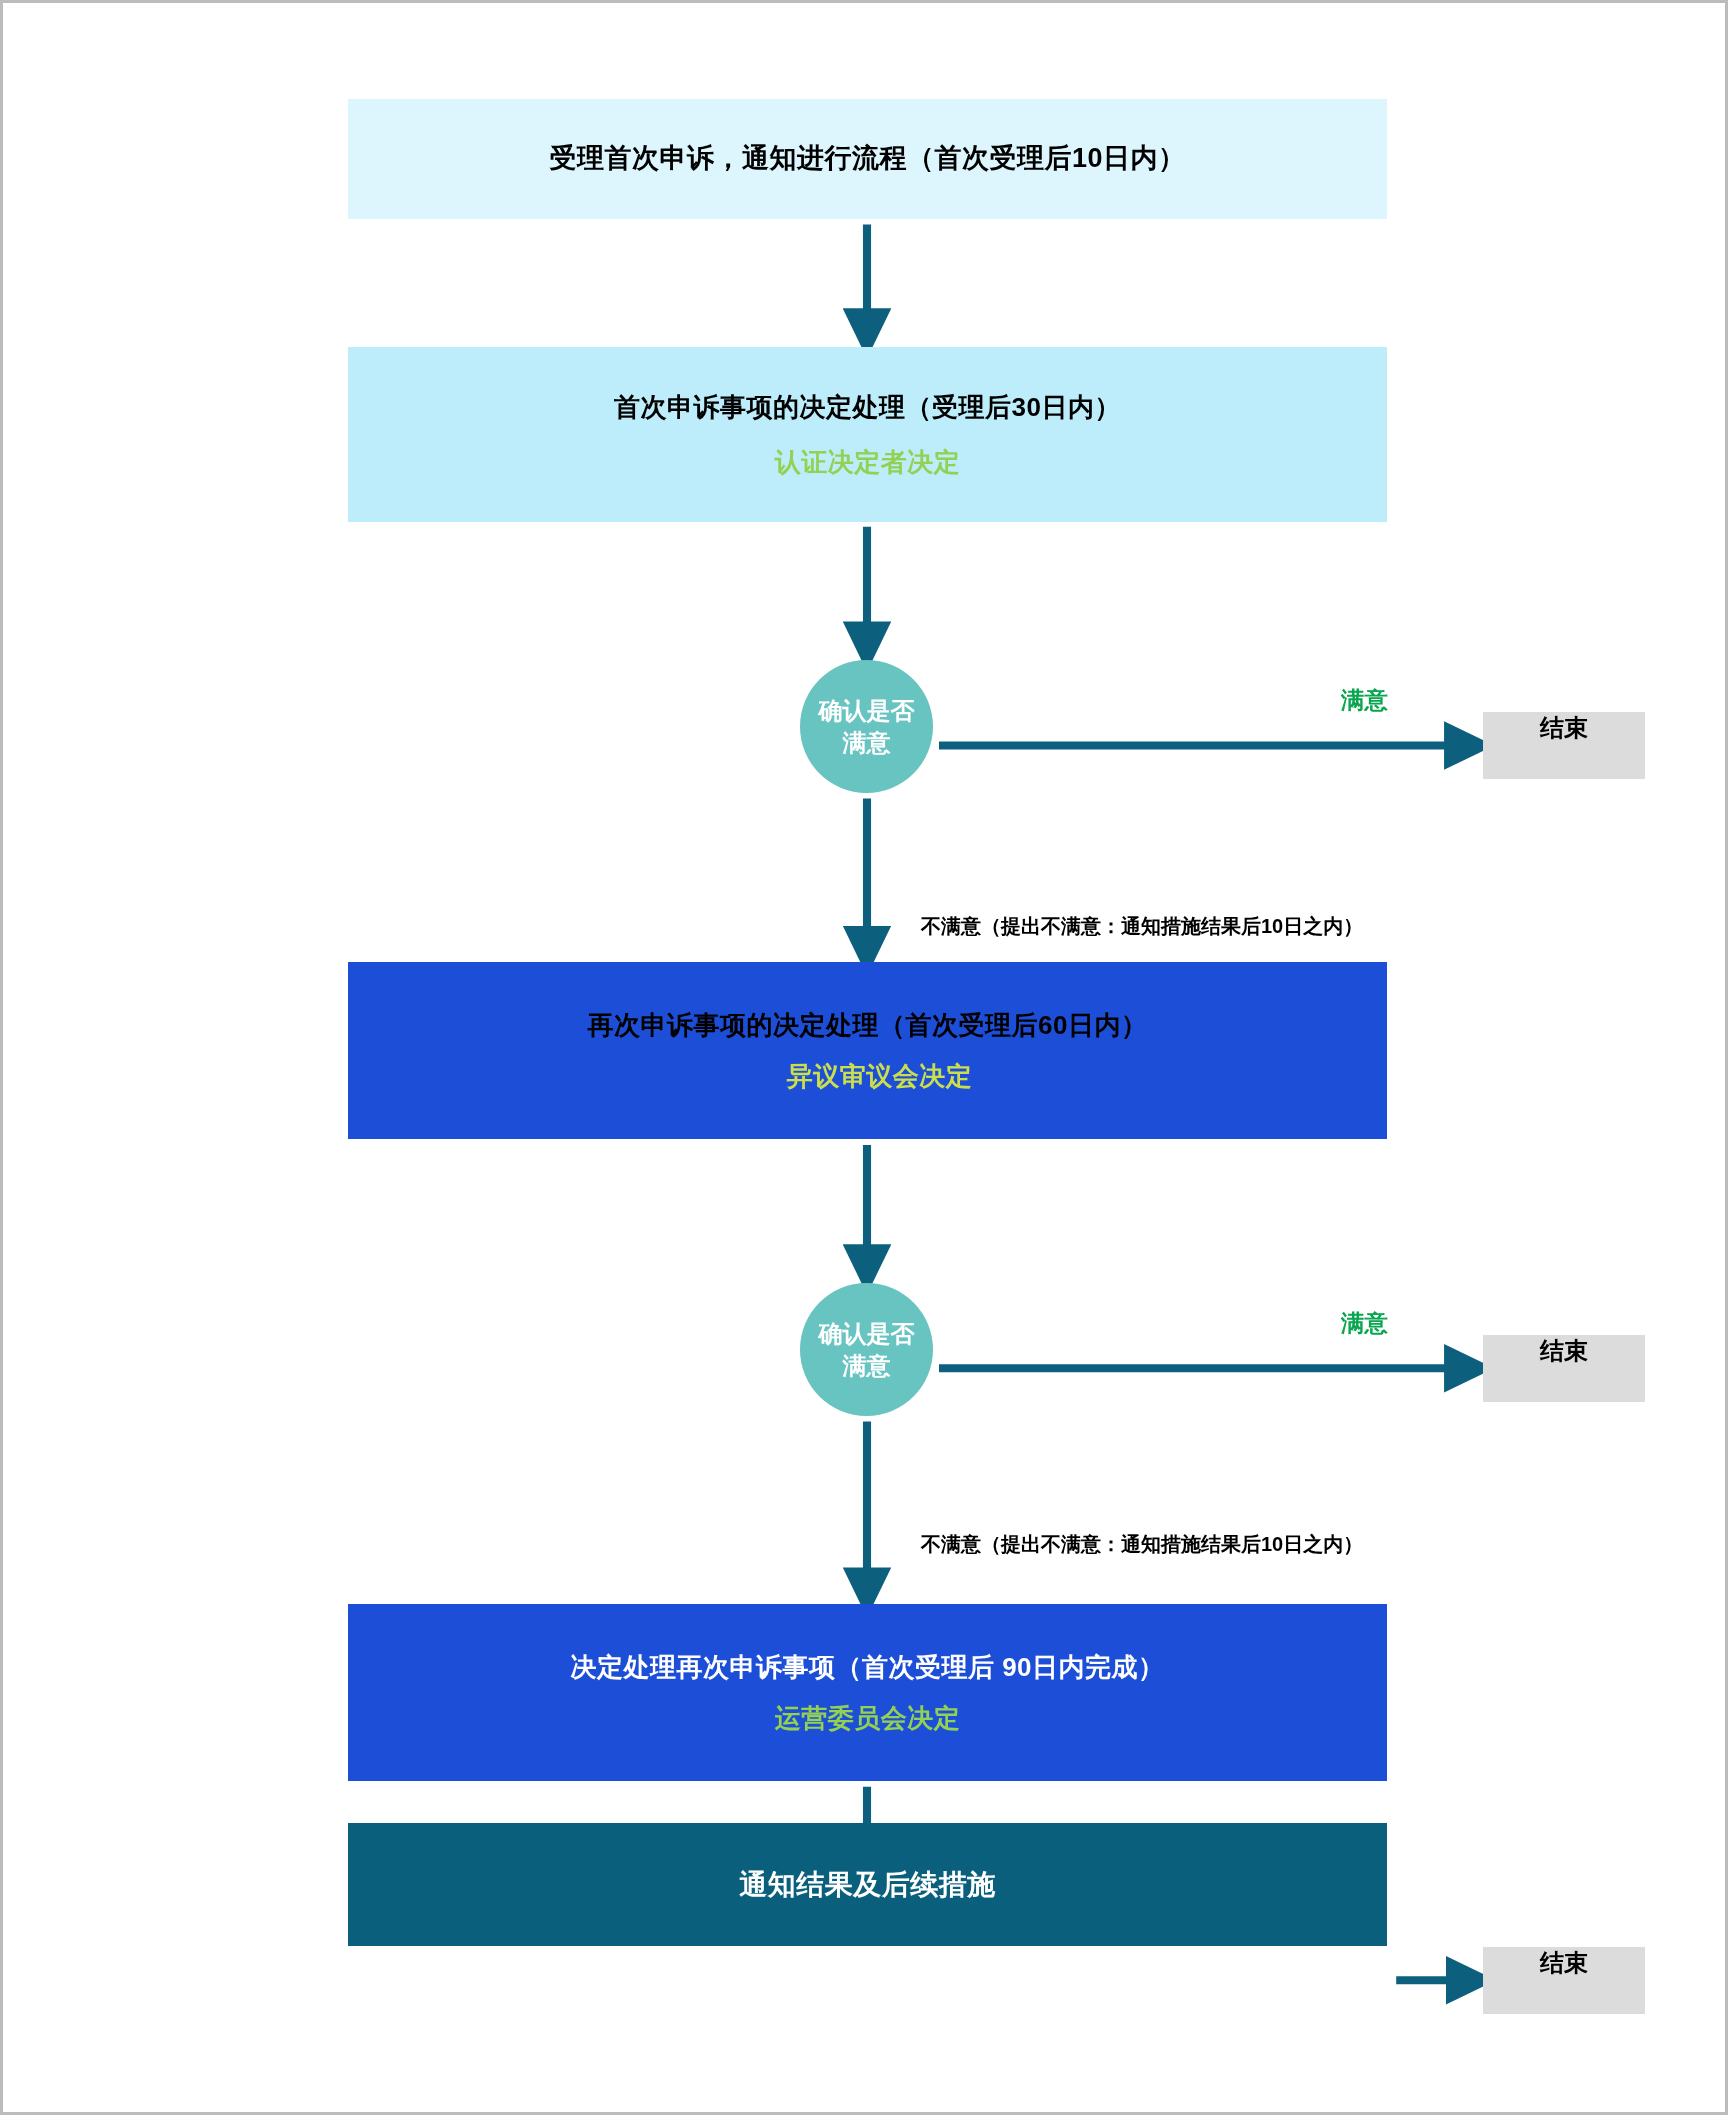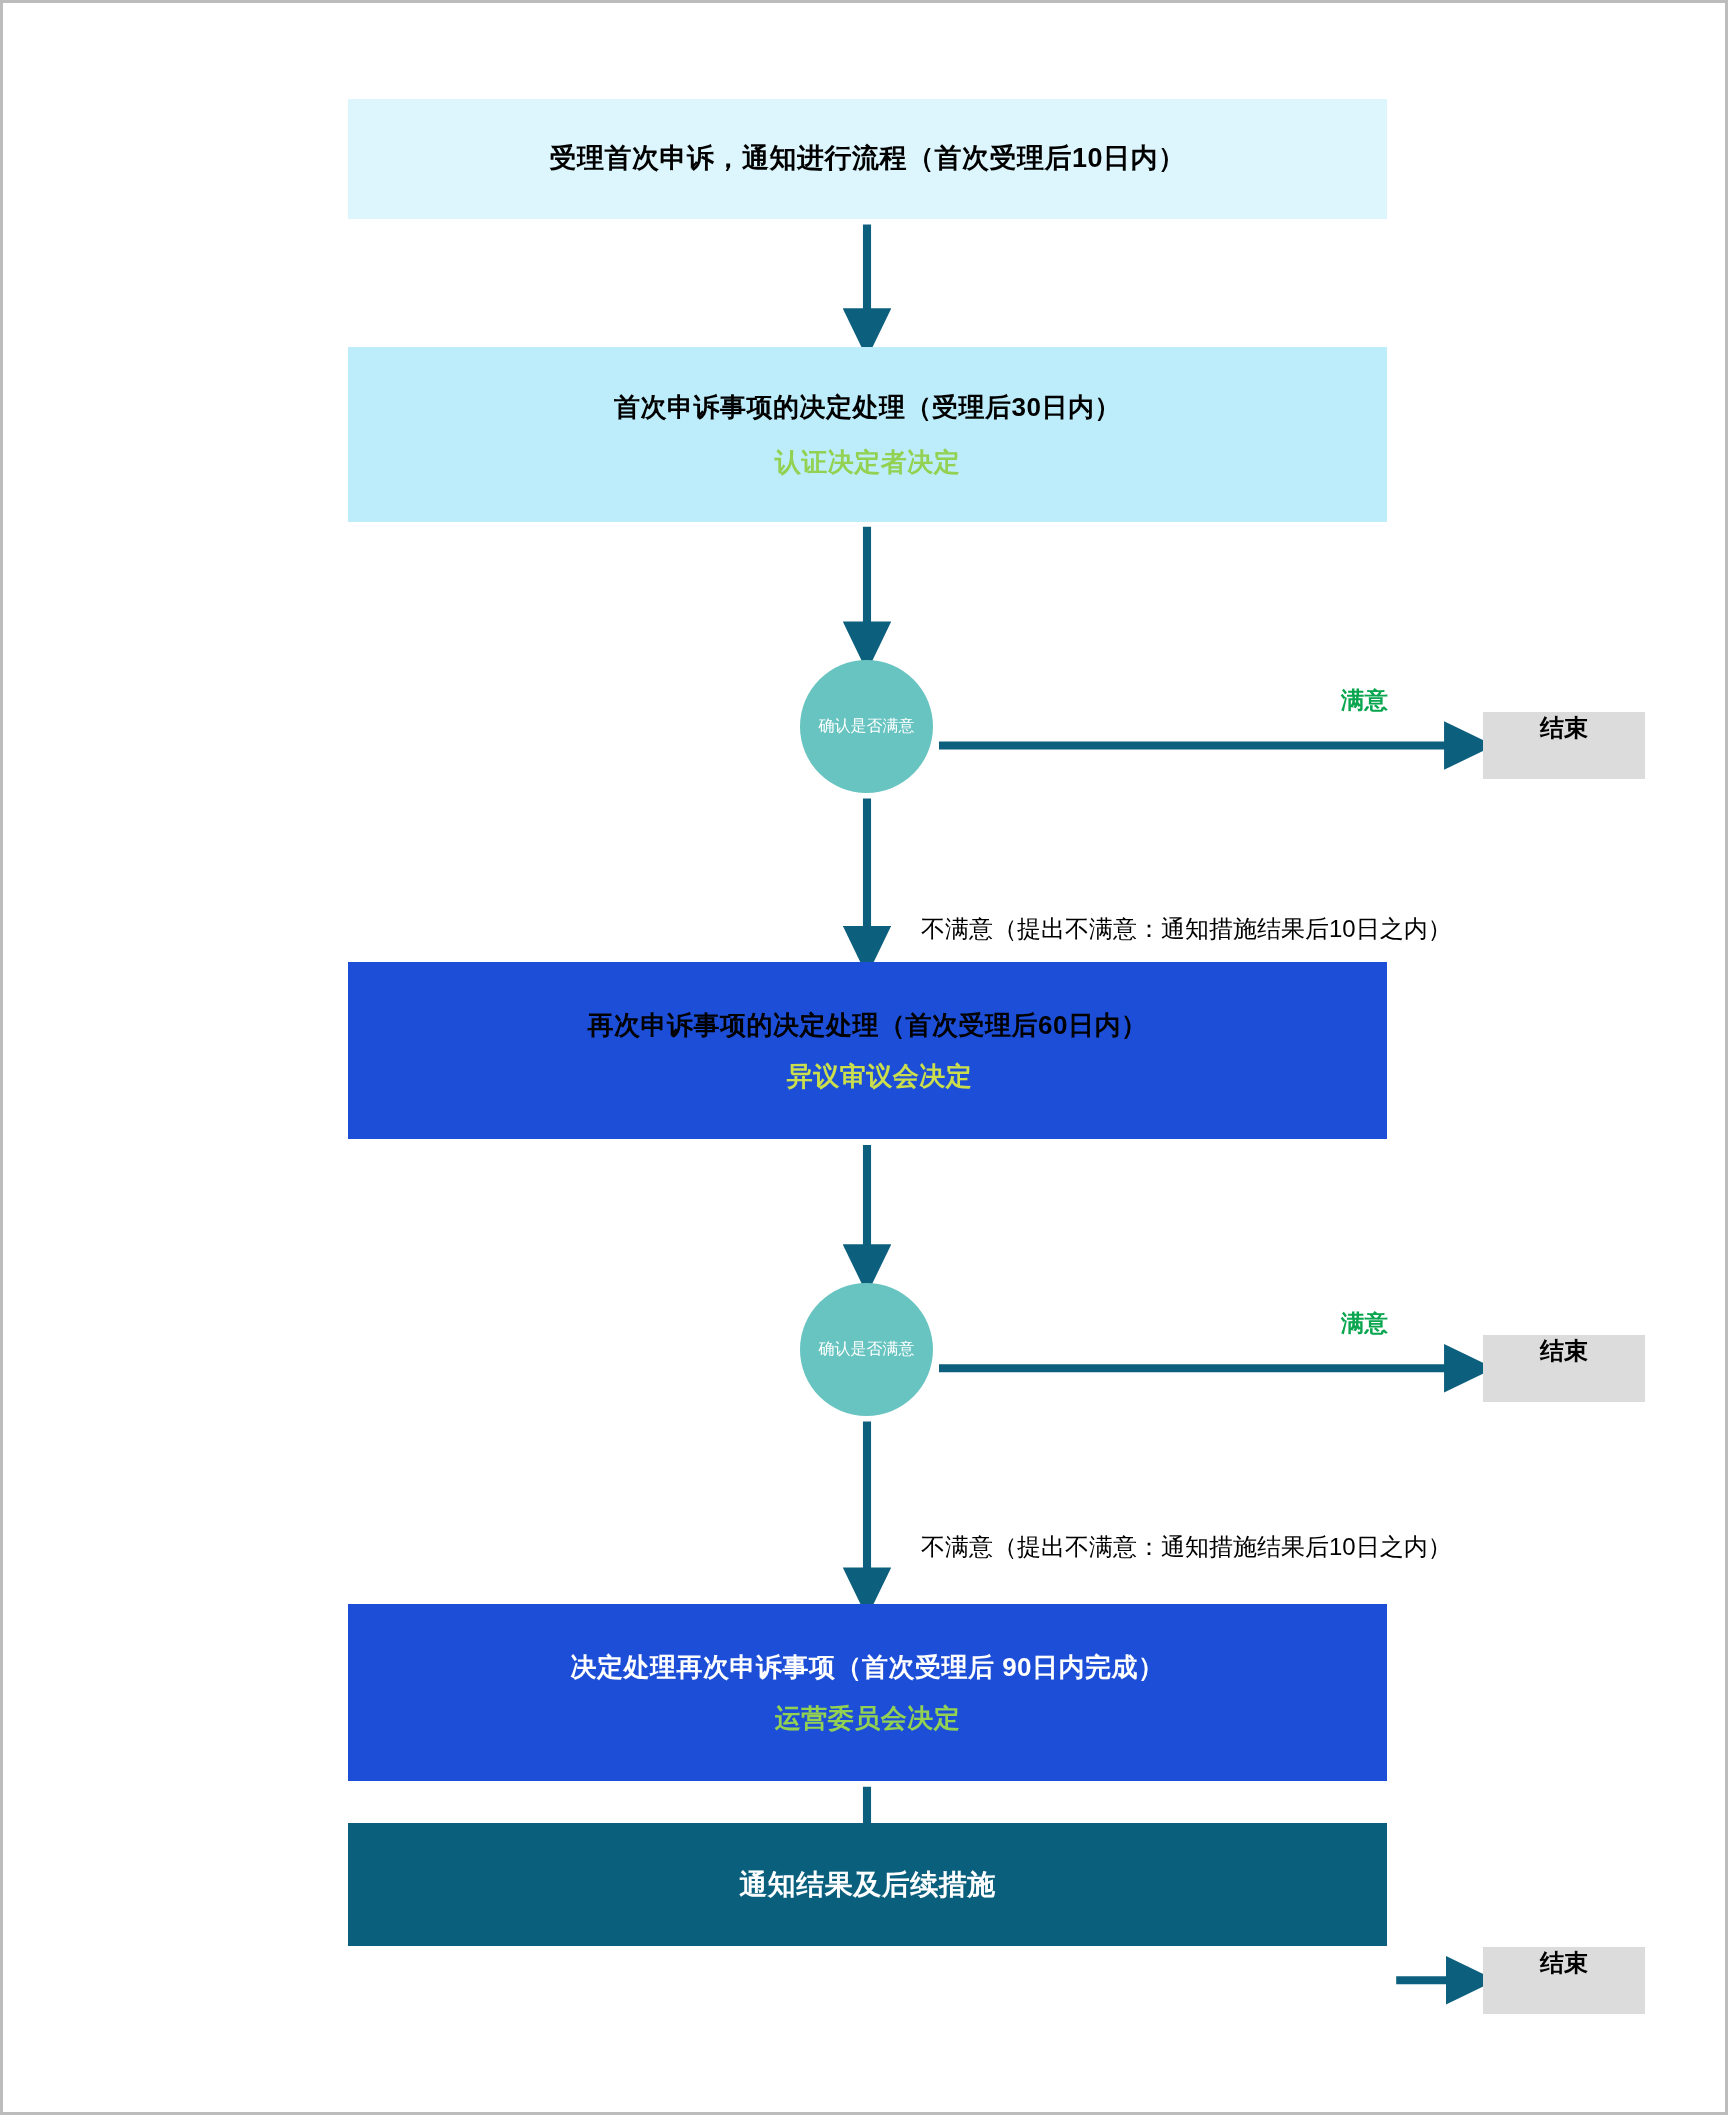--- a/index.html
+++ b/index.html
@@ -122,27 +122,27 @@
   }
 
   
   .circle {
     position: absolute;
     width: 133px;
     height: 133px;
     border-radius: 50%;
     background: #68c4c0;
     display: flex;
-    flex-direction: row;
+    flex-direction: column;
     align-items: center;
     justify-content: center;
     text-align: center;
     color: #ffffff;
-    font-weight: normal;
-    font-size: 16px;
+    font-weight: bold;
+    font-size: 24px;
     line-height: 1.3;
     box-sizing: border-box;
   }
   #circle-confirm-1 { left: 797px; top: 657px; }
   #circle-confirm-2 { left: 797px; top: 1280px; }
 
   
   .endbox {
     position: absolute;
     width: 162px;
@@ -163,22 +163,22 @@
     position: absolute;
     white-space: nowrap;
     font-size: 23.4px;
   }
   .edge-label.satisfied {
     color: #0aa64f;
     font-weight: bold;
   }
   .edge-label.unsatisfied {
     color: #000000;
-    font-weight: normal;
-    font-size: 24px;
+    font-weight: bold;
+    font-size: 20px;
   }
   #label-satisfied-1 { left: 1338px; top: 681px; }
   #label-satisfied-2 { left: 1338px; top: 1304px; }
   #label-unsatisfied-1 { left: 918px; top: 910px; }
   #label-unsatisfied-2 { left: 918px; top: 1528px; }
 </style>
 </head>
 <body>
 
 <div id="page">

